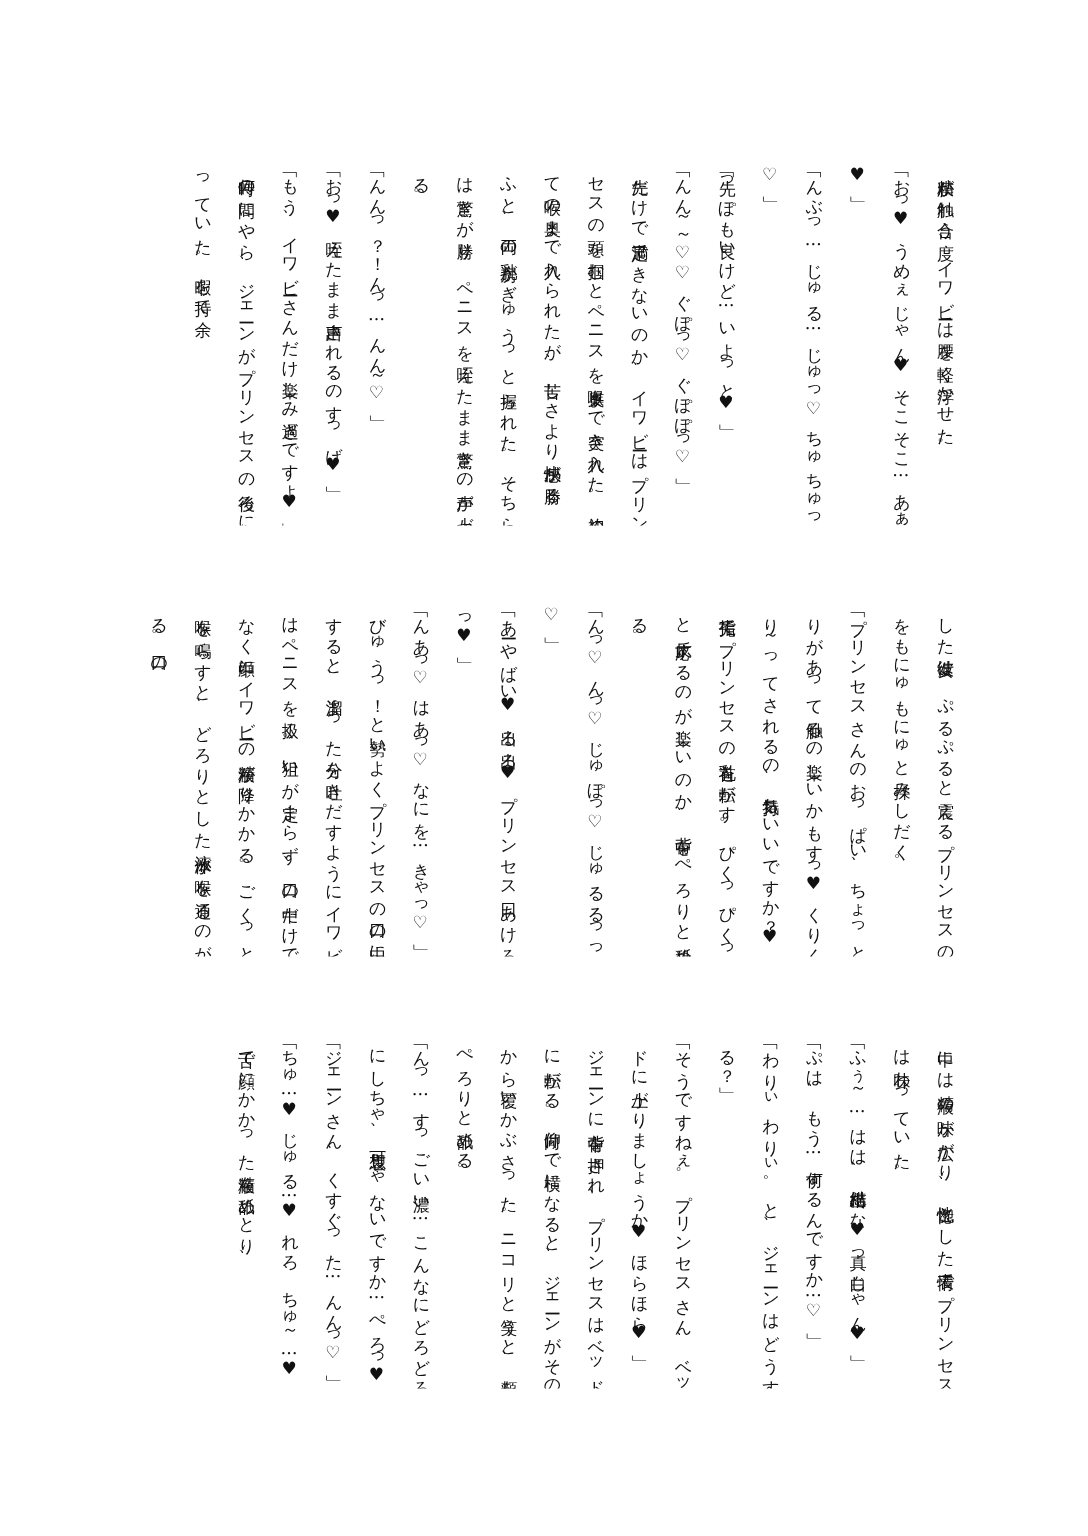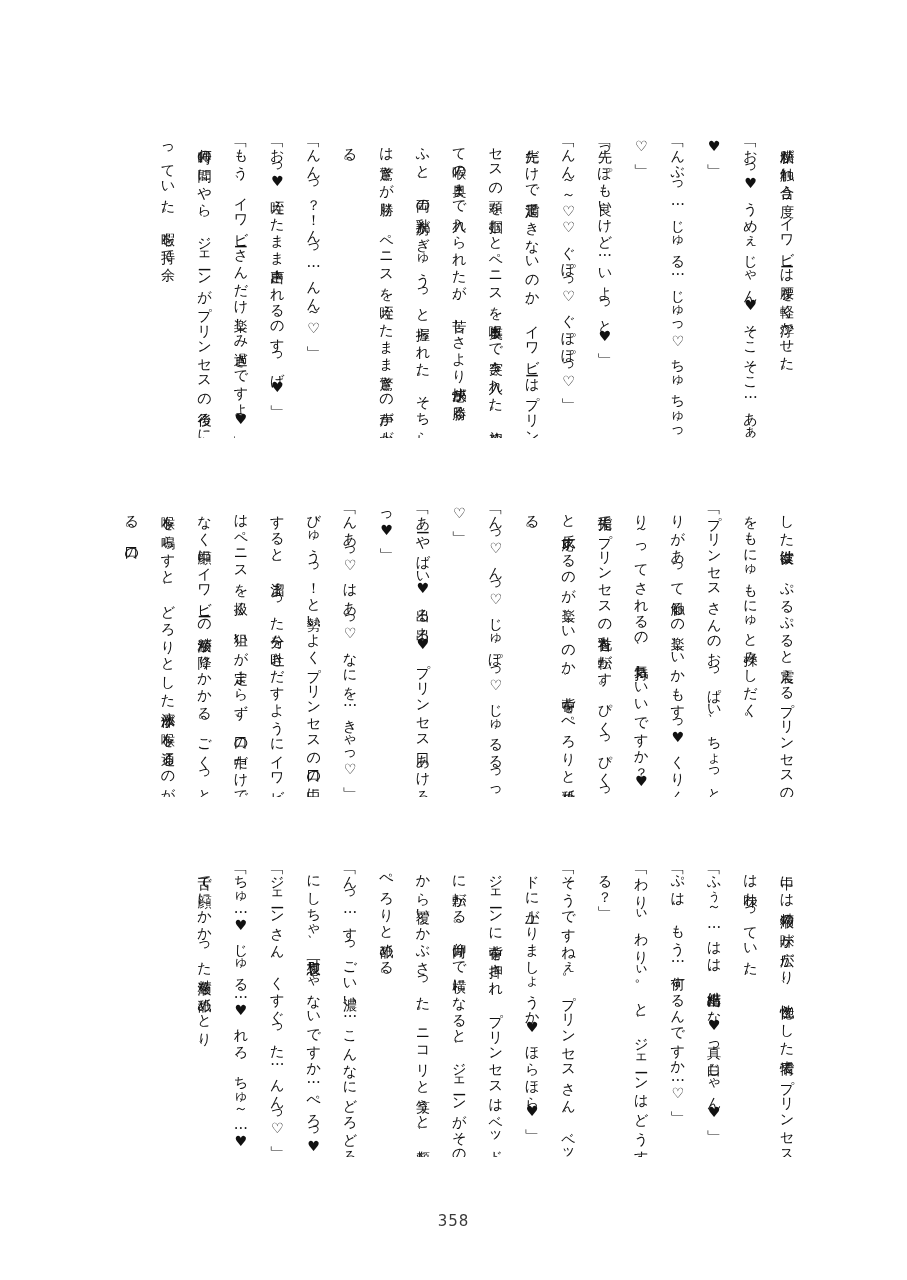--- a/index.html
+++ b/index.html
@@ -117,15 +117,14 @@
       <p>「ぷは、もう…何するんですか…♡」</p>
       <p>「わりぃわりぃ。と、ジェーンはどうする？」</p>
       <p>「そうですねぇ。プリンセスさん、ベッドに上がりましょうか♥ほらほら♥」</p>
       <p>ジェーンに背中を押され、プリンセスはベッドに転がる。仰向けで横になると、ジェーンがその上から覆いかぶさった。ニコリと笑うと、頬をぺろりと舐める。</p>
       <p>「んっ…すっごい濃い…こんなにどろどろにしちゃ、可哀想じゃないですか…ぺろっ♥」</p>
       <p>「ジェーンさん、くすぐった…んんっ♡」</p>
       <p>「ちゅ…♥じゅる…♥れろ、ちゅ～…♥」</p>
       <p>舌で顔にかかった精液を舐めとり、</p>
     </div>
 
-  <div id="page-number">358</div>
 
 </div>
 
 </body></html>

